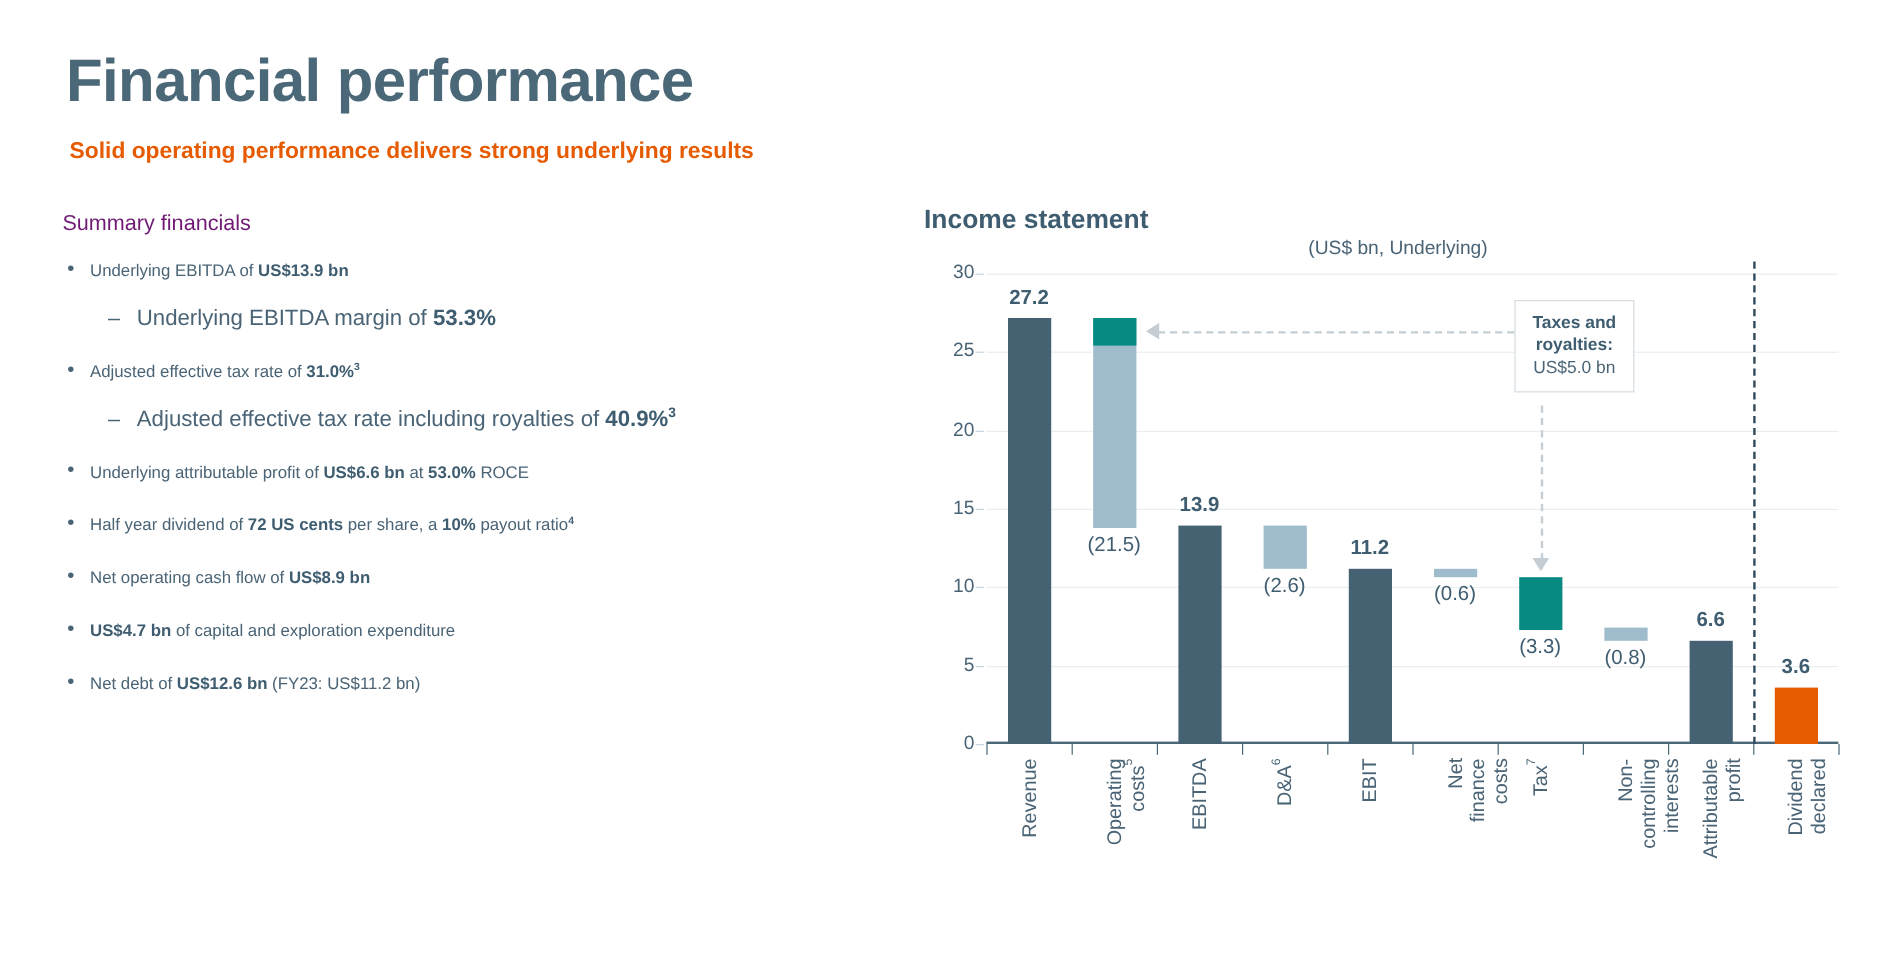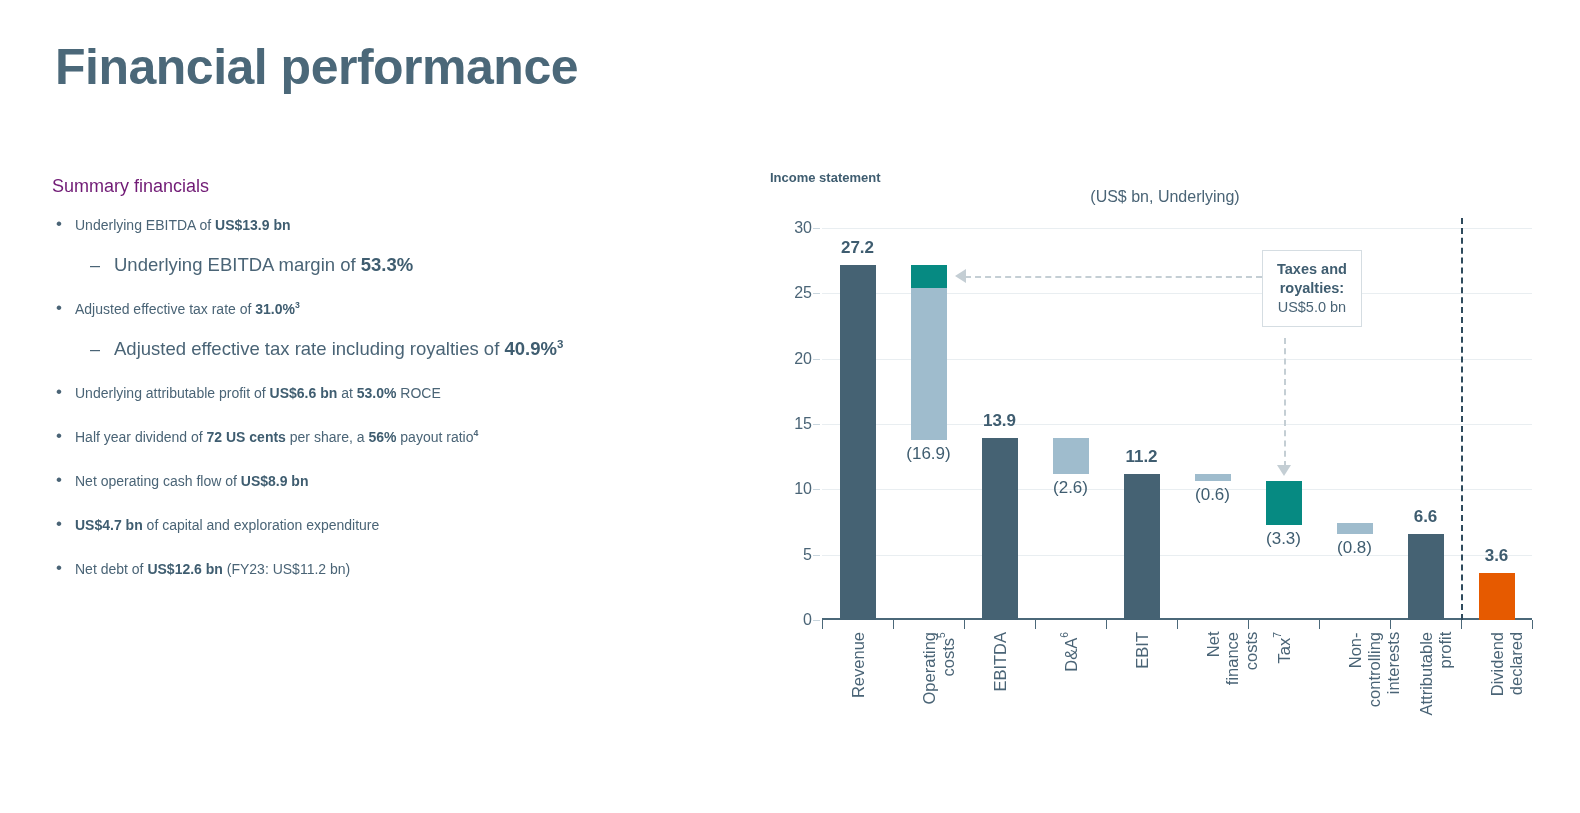--- a/index.html
+++ b/index.html
@@ -30,21 +30,21 @@
             color: #4a6476; margin-bottom: 20px; white-space: nowrap; }
   .bullet::before { content: "•"; position: absolute; left: 4px; top: -1px; font-size: 17px; }
   .sub-bullet { position: relative; padding-left: 62px; font-size: 18.5px; line-height: 24px;
                 color: #4a6476; margin-bottom: 20px; margin-top: -4px; white-space: nowrap; }
   .sub-bullet::before { content: "–"; position: absolute; left: 38px; top: 0px; font-size: 18px; }
   .bullet b, .sub-bullet b { font-weight: bold; color: #3f5d70; }
   sup { font-size: 0.62em; vertical-align: super; line-height: 0; font-weight: bold; }
 
   
   .chart-panel { position: absolute; left: 770px; top: 170px; width: 790px; height: 610px; }
-  .chart-title { font-size: 13px; font-weight: bold; color: #3f5d70; }
+  .chart-title { font-size: 22px; font-weight: bold; color: #3f5d70; }
   .chart-sub { font-size: 16px; color: #4a6476; margin-top: 3px; text-align: center; }
 
   .plot-wrap { position: absolute; left: 0px; top: 58px; width: 790px; height: 560px; }
   .plot { position: absolute; left: 52px; top: 0px; width: 710px; height: 392px; }
 
   .gridline { position: absolute; left: 0; width: 100%; height: 1px; background: #e9eef1; }
   .axis-base { position: absolute; left: 0; width: 100%; bottom: 0; height: 2px; background: #4b6879; }
   .ylabel { position: absolute; right: 100%; margin-right: 10px; font-size: 16px;
             color: #4a6476; transform: translateY(-50%); white-space: nowrap; }
   .ytick { position: absolute; right: 100%; margin-right: 2px; width: 7px; height: 1px; background: #c9d6de; }
@@ -79,30 +79,31 @@
   .arrow-d { position: absolute; width: 0; height: 0;
              border-left: 7px solid transparent; border-right: 7px solid transparent;
              border-top: 11px solid #c4ced4; }
 </style>
 </head>
 <body>
 
 <div id="slide">
 
   <div class="title">Financial performance</div>
+  <div class="subtitle">Solid operating performance delivers strong underlying results</div>
 
   <div class="left-col">
     <div class="section-head">Summary financials</div>
     <div id="bullet-list">
         <div class="bullet">Underlying EBITDA of <b>US$13.9 bn</b></div>
         <div class="sub-bullet">Underlying EBITDA margin of <b>53.3%</b></div>
         <div class="bullet">Adjusted effective tax rate of <b>31.0%<sup>3</sup></b></div>
         <div class="sub-bullet">Adjusted effective tax rate including royalties of <b>40.9%<sup>3</sup></b></div>
         <div class="bullet">Underlying attributable profit of <b>US$6.6 bn</b> at <b>53.0%</b> ROCE</div>
-        <div class="bullet">Half year dividend of <b>72 US cents</b> per share, a <b>56%</b> payout ratio<sup>4</sup></div>
+        <div class="bullet">Half year dividend of <b>72 US cents</b> per share, a <b>10%</b> payout ratio<sup>4</sup></div>
         <div class="bullet">Net operating cash flow of <b>US$8.9 bn</b></div>
         <div class="bullet"><b>US$4.7 bn</b> of capital and exploration expenditure</div>
         <div class="bullet">Net debt of <b>US$12.6 bn</b> (FY23: US$11.2 bn)</div>
       </div>
   </div>
 
   <div class="chart-panel">
     <div class="chart-title">Income statement</div>
     <div class="chart-sub">(US$ bn, Underlying)</div>
 
@@ -129,21 +130,21 @@
           <div class="gridline" style="top: 0px;"></div>
           <div class="ytick" style="top: 0px;"></div>
           <div class="ylabel" style="top: 0px;">30</div>
           <div class="bar" style="left: 17.5px; top: 36.5867px; width: 36px; height: 355.413px; background: rgb(69, 98, 115);"></div>
           <div class="bar-val pos" style="left: 35.5px; top: 9.58667px;">27.2</div>
           <div class="xtick" style="left: 0px;"></div>
           <div class="cat" style="left: 26.5px;">Revenue</div>
           <div class="bar" style="left: 88.5px; top: 36.5867px; width: 36px; height: 175.093px; background: rgb(159, 188, 205);">
             <div class="bar-seg" style="top: 0px; height: 23.52px; background: rgb(6, 138, 130);"></div>
           </div>
-          <div class="bar-val neg" style="left: 106.5px; top: 215.68px;">(16.9)</div>
+          <div class="bar-val neg" style="left: 106.5px; top: 215.68px;">(21.5)</div>
           <div class="xtick" style="left: 71px;"></div>
           <div class="cat" style="left: 97.5px;">Operating costs<sup style="font-size:0.62em;font-weight:normal;">5</sup></div>
           <div class="bar" style="left: 159.5px; top: 210.373px; width: 36px; height: 181.627px; background: rgb(69, 98, 115);"></div>
           <div class="bar-val pos" style="left: 177.5px; top: 183.373px;">13.9</div>
           <div class="xtick" style="left: 142px;"></div>
           <div class="cat" style="left: 168.5px;">EBITDA</div>
           <div class="bar" style="left: 230.5px; top: 210.373px; width: 36px; height: 35.28px; background: rgb(159, 188, 205);"></div>
           <div class="bar-val neg" style="left: 248.5px; top: 249.653px;">(2.6)</div>
           <div class="xtick" style="left: 213px;"></div>
           <div class="cat" style="left: 239.5px;">D&amp;A<sup style="font-size:0.62em;font-weight:normal;">6</sup></div>

